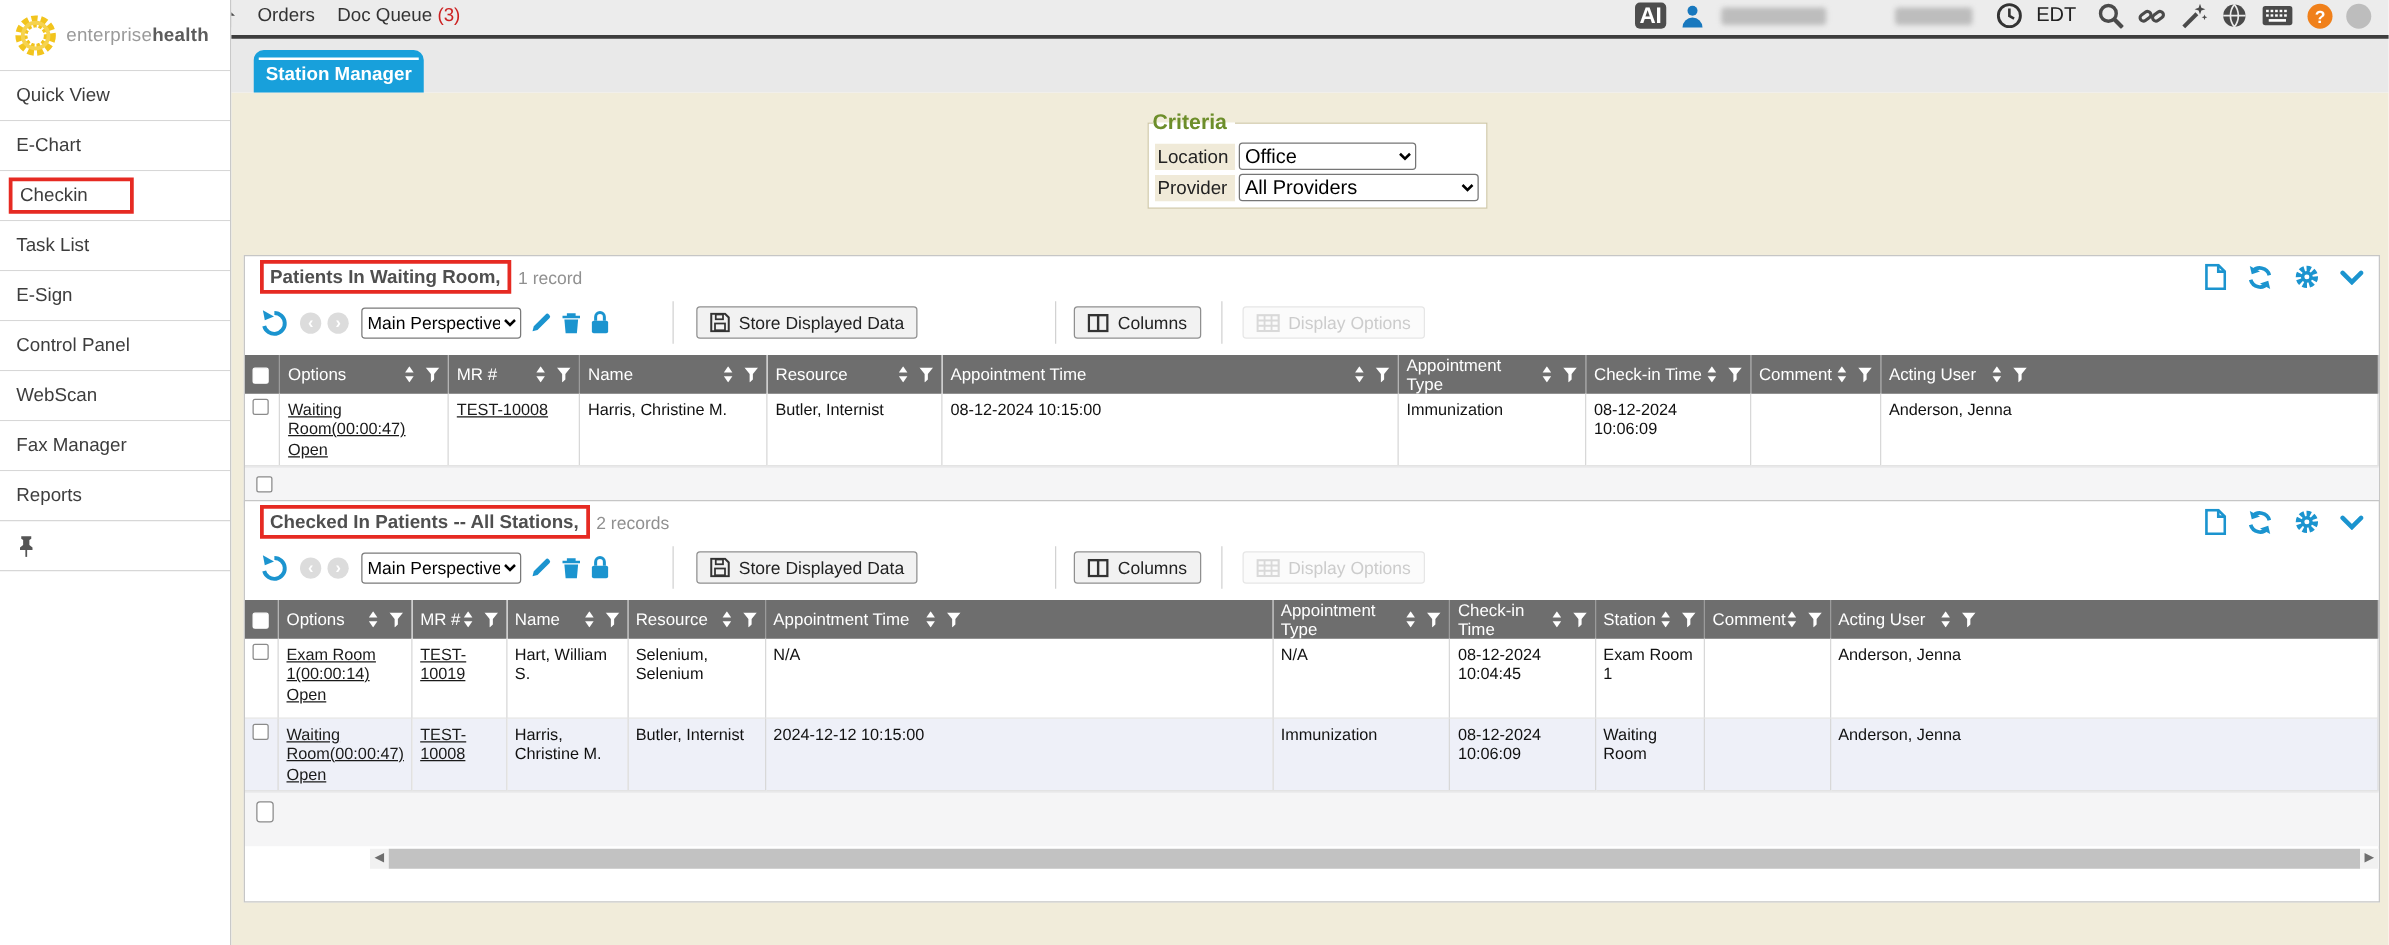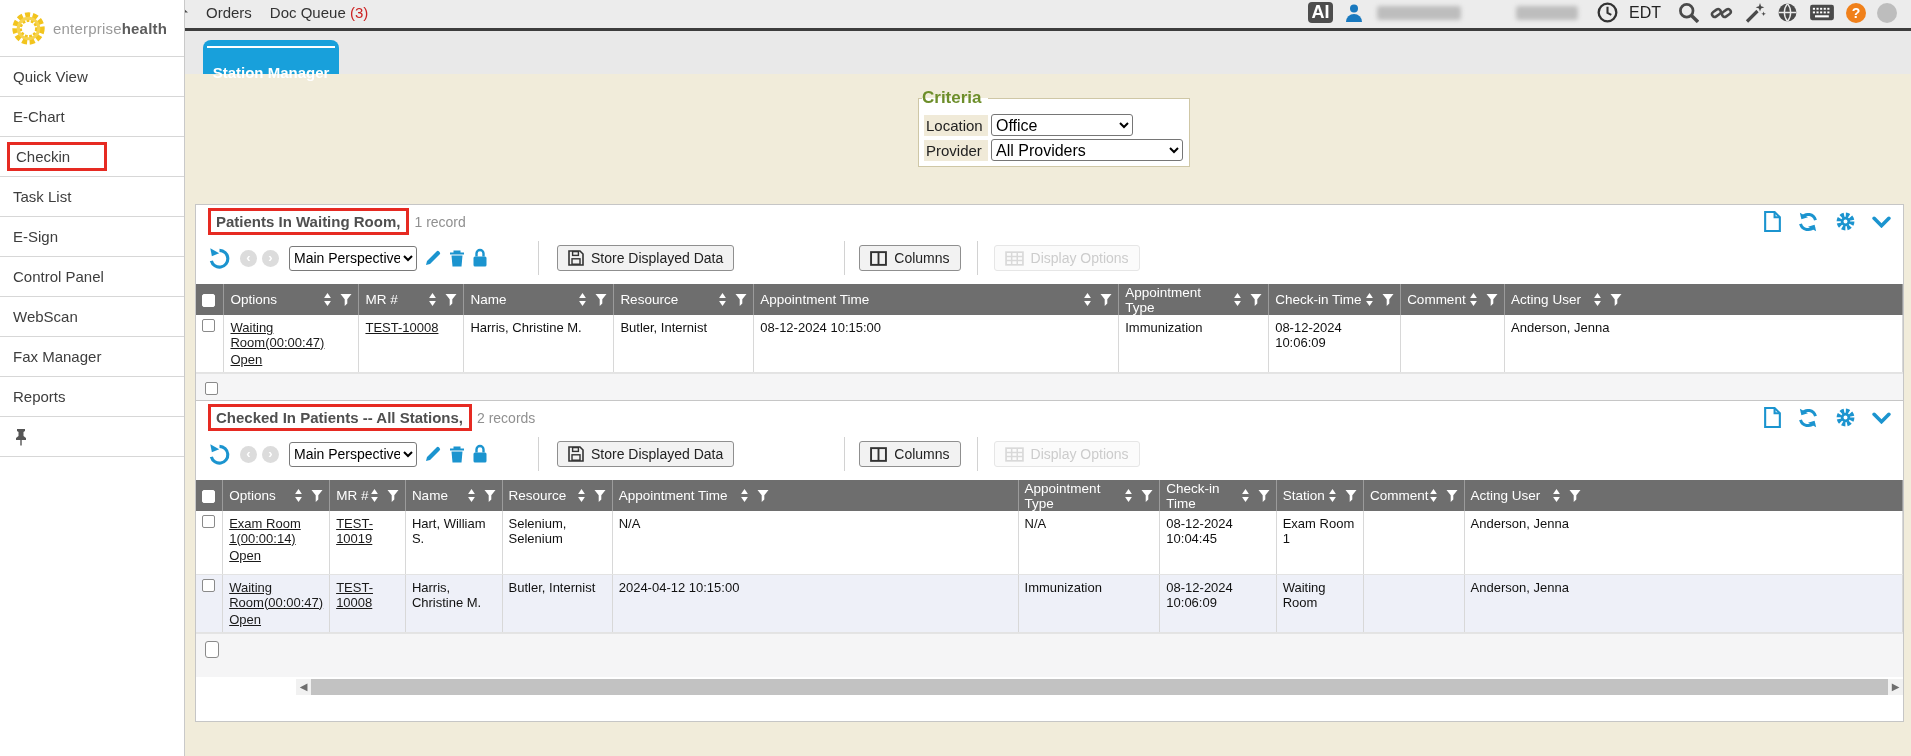--- a/index.html
+++ b/index.html
@@ -25,21 +25,21 @@
   .ai-badge { width:25px; height:21px; background:#4d4d4d; border-radius:4px; color:#fff; font-weight:bold; font-size:18px; display:flex; align-items:center; justify-content:center; }
   .redact { height:14px; border-radius:3px; background:#bdbdbd; filter:blur(2px); }
   .redact.w1 { width:84px; margin-left:2px; }
   .redact.w2 { width:62px; margin-left:44px; margin-right:8px; }
   .tz { font-size:16px; color:#222; margin-right:6px; }
   .help-circ { width:20px; height:20px; border-radius:50%; background:#f0801a; color:#fff; font-weight:bold; font-size:14px; display:flex; align-items:center; justify-content:center; }
   .avatar-circ { width:20px; height:20px; border-radius:50%; background:#bdbdbd; }
 
   
   .tabrow { position:absolute; left:185px; top:31px; width:1726px; height:43px; background:#e9e9e9; z-index:1; }
-  .tab { position:absolute; left:18px; top:9px; width:136px; height:34px; background:#18a0db; border-radius:8px 8px 0 0; color:#fff; font-weight:bold; font-size:15px; text-align:center; padding-top:24px; cursor:pointer; }
+  .tab { position:absolute; left:18px; top:9px; width:136px; height:34px; background:#18a0db; border-radius:8px 8px 0 0; color:#fff; font-weight:bold; font-size:15px; text-align:center; padding-top:11px; cursor:pointer; }
   .tab::before { content:""; position:absolute; top:6px; left:4px; right:4px; height:2px; background:#fff; }
 
   
   .content { position:absolute; left:185px; top:74px; width:1726px; height:682px; background:#f1ecda; }
 
   
   .criteria { position:absolute; left:733px; top:14px; width:272px; background:#fff; border:1px solid #cfc7a6; padding:3px 5px 5px 5px; }
   .criteria legend { color:#6d8e2a; font-weight:bold; font-size:17px; padding-right:6px; margin-left:-2px; }
   .crow { display:flex; align-items:center; margin-top:3px; }
   .clabel { background:#f0ead8; font-size:15px; color:#222; width:64px; padding:2px 4px 2px 2px; }
@@ -707,21 +707,21 @@
               <td>Exam Room 1</td>
               <td></td>
               <td>Anderson, Jenna</td>
             </tr>
             <tr class="r2 alt">
               <td class="cbc"><input type="checkbox" style=""></td>
               <td><a class="lnk">Waiting Room(00:00:47)</a><a class="lnk open">Open</a></td>
               <td><a class="lnk">TEST-10008</a></td>
               <td>Harris, Christine M.</td>
               <td>Butler, Internist</td>
-              <td>2024-04-12 10:15:00</td>
+              <td>2024-12-12 10:15:00</td>
               <td>Immunization</td>
               <td>08-12-2024 10:06:09</td>
               <td>Waiting Room</td>
               <td></td>
               <td>Anderson, Jenna</td>
             </tr>
           </tbody>
         </table>
       </div>
       <div class="footrow fr2"><input type="checkbox" style=""></div>

